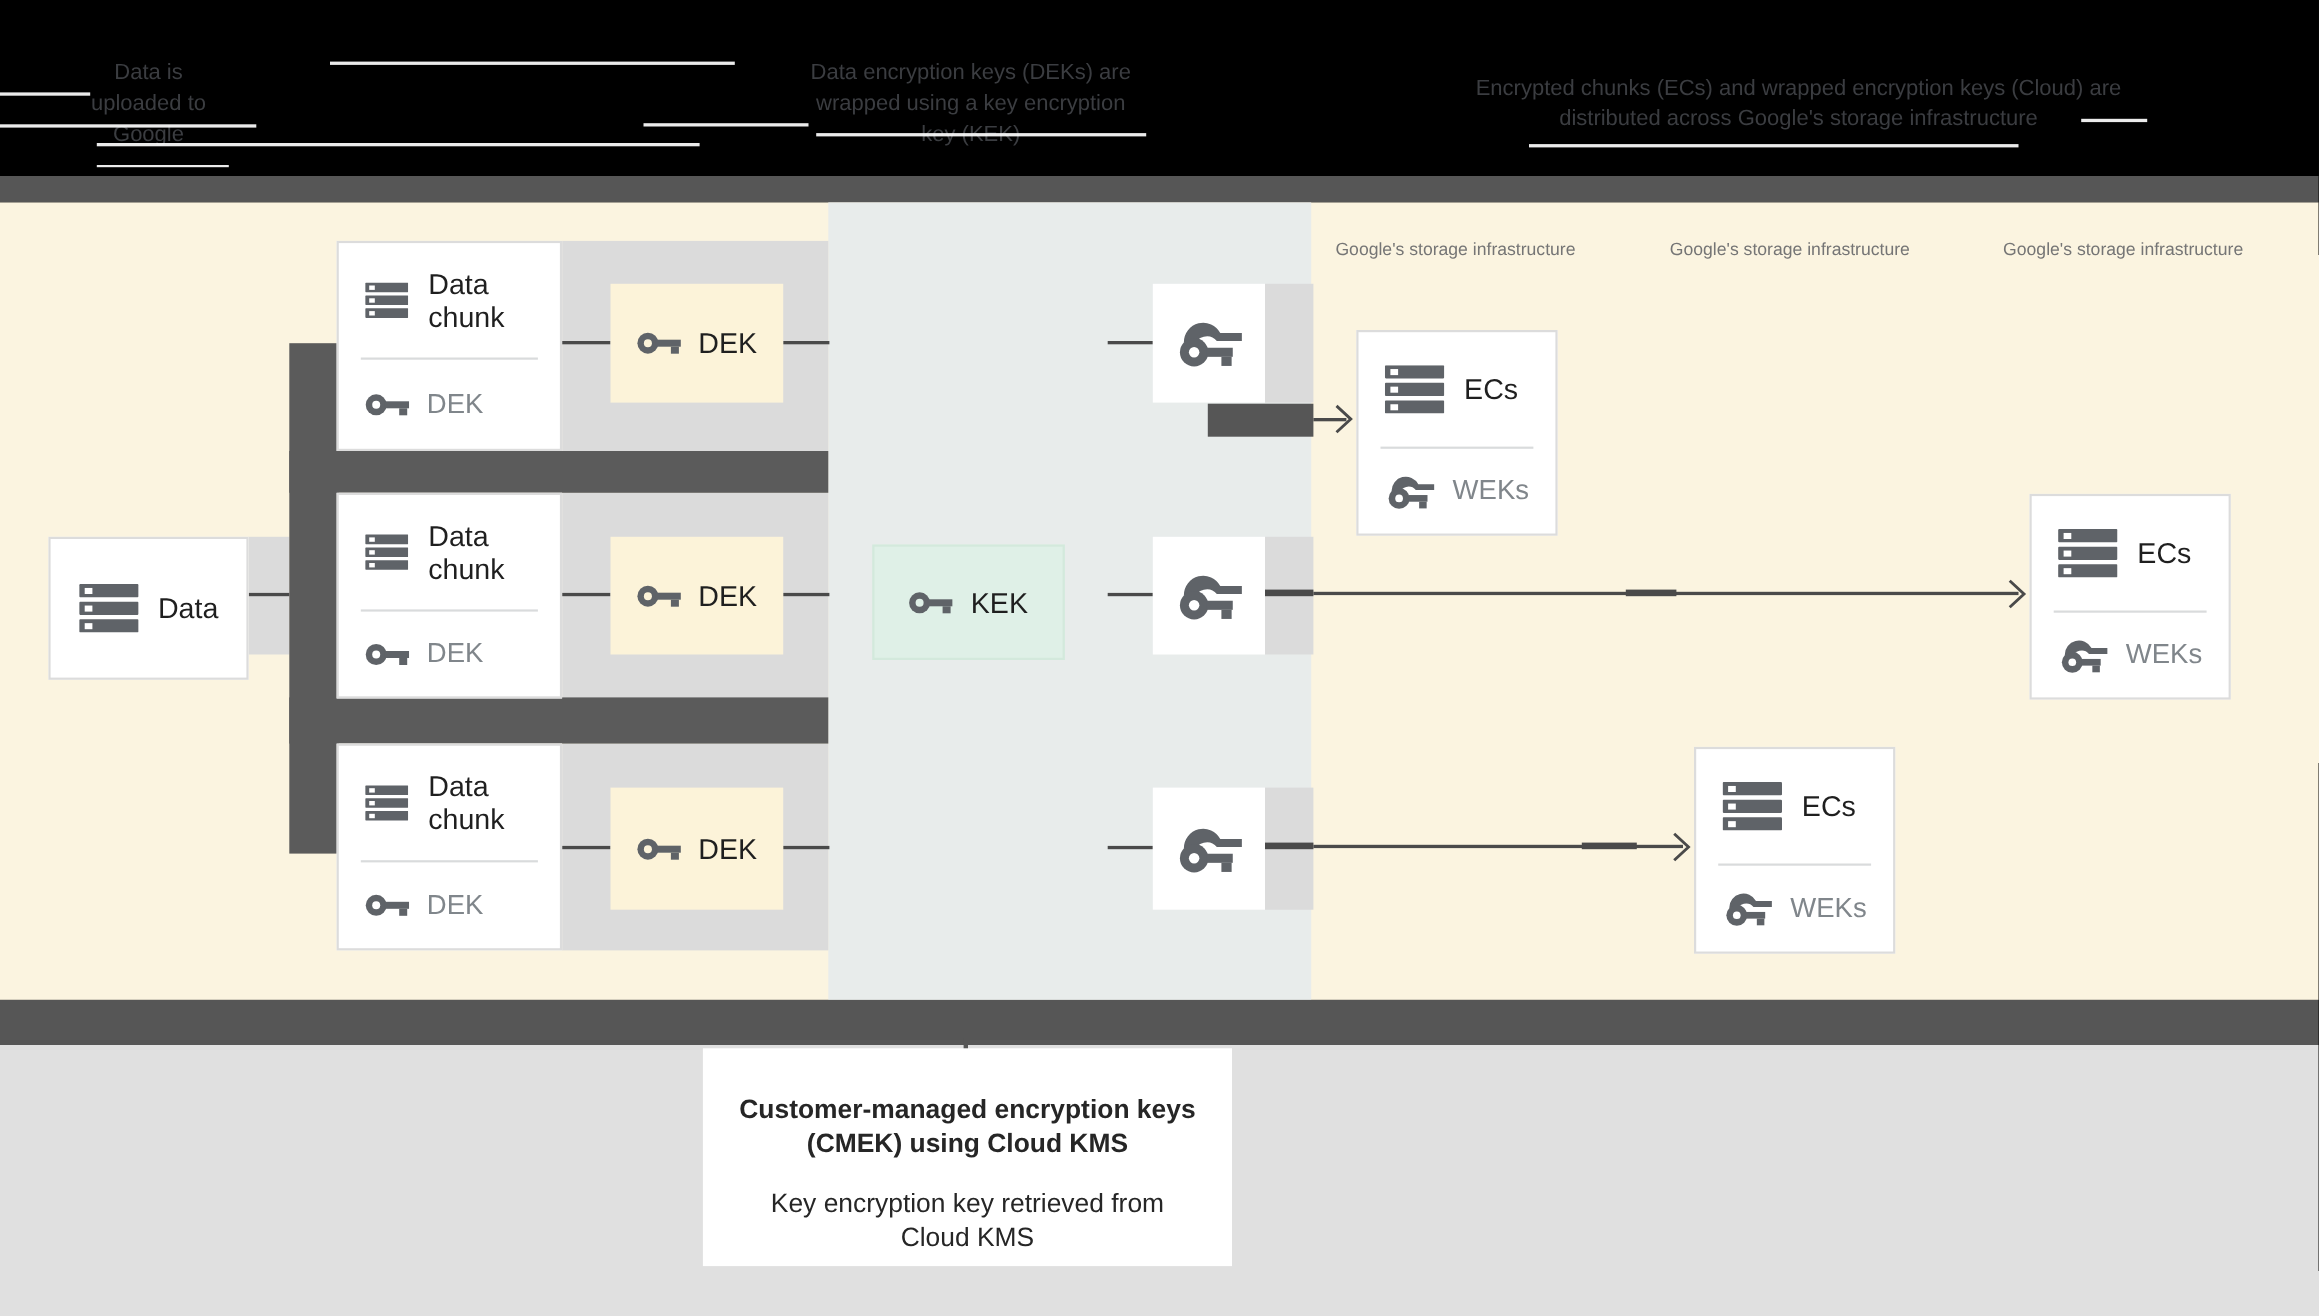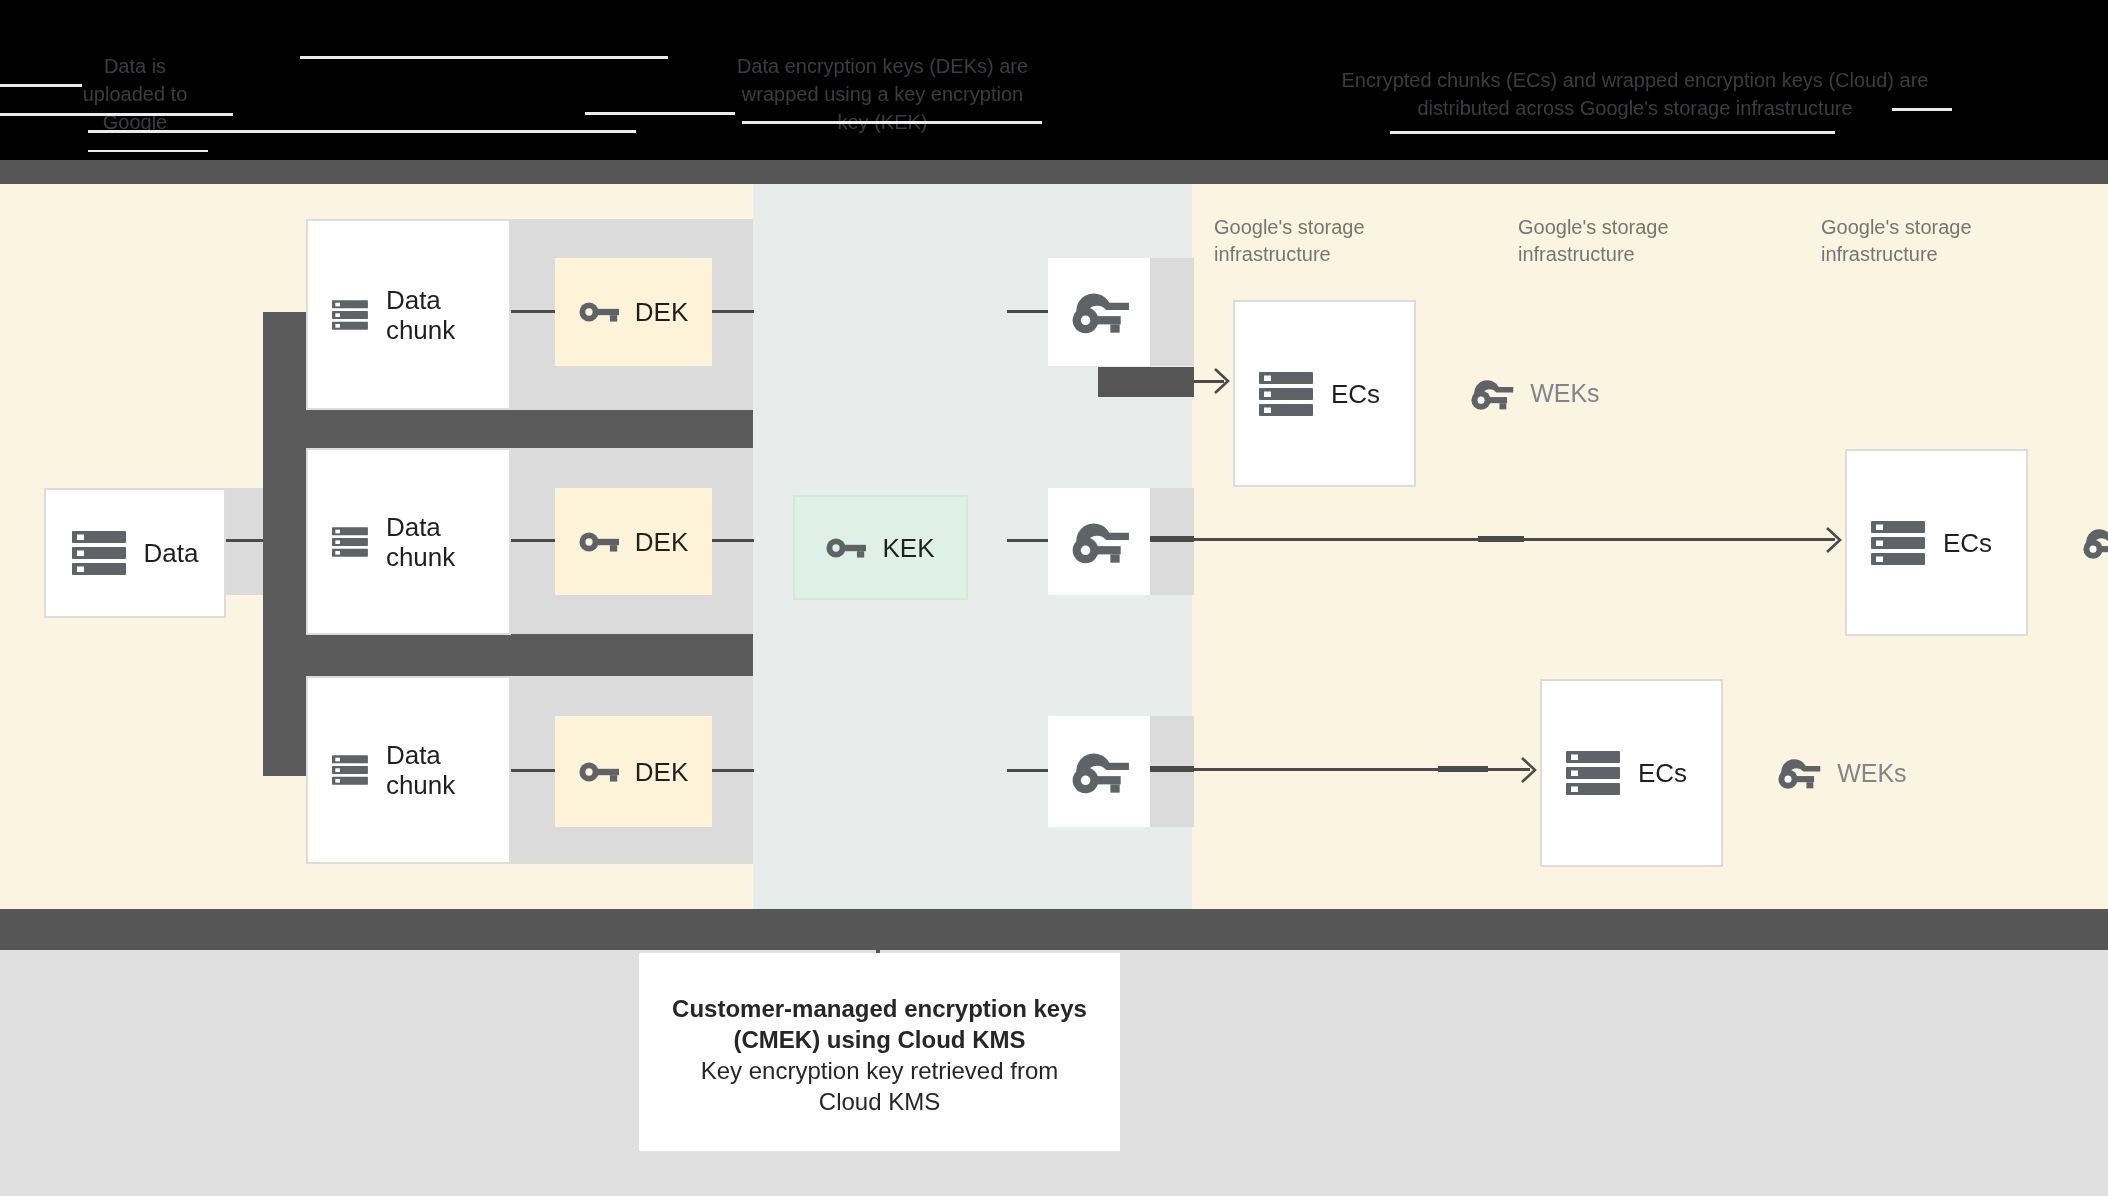--- a/index.html
+++ b/index.html
@@ -15,35 +15,35 @@
   .rowband{position:absolute;background:var(--light-band,#DBDBDB);}
   .darkbar{position:absolute;background:var(--dark-bar,#5B5B5B);}
   .line{position:absolute;background:var(--line,#4A4A4A);}
   .whitebox{position:absolute;background:#fff;border:2px solid var(--box-border,#DCDCDC);box-sizing:border-box;}
   .creambox{position:absolute;background:var(--cream-box,#FCF3D9);box-sizing:border-box;--hole:var(--cream-box,#FCF3D9);
             display:flex;align-items:center;justify-content:center;gap:16px;}
   .greenbox{position:absolute;background:var(--green-box,#DFF0E7);border:2px solid var(--green-border,#D3E9DC);
             box-sizing:border-box;--hole:var(--green-box,#DFF0E7);
             display:flex;align-items:center;justify-content:center;gap:16px;}
   .keybox{position:absolute;background:#fff;display:flex;align-items:center;justify-content:center;--hole:#fff;}
-  .entitybox{display:flex;flex-direction:row;--hole:#fff;}
+  .entitybox{display:flex;flex-direction:column;--hole:#fff;}
   .entity-top{flex:0 0 104px;display:flex;align-items:center;gap:18px;padding:0 24px;}
   .entity-bottom{flex:1;display:flex;align-items:center;gap:16px;padding:0 24px;}
   .divider{height:2px;background:#D9DBDC;margin:0 20px;}
   .box-title{font-size:26px;line-height:30px;color:#1f1f1f;}
   .muted{font-size:25px;color:var(--muted-text,#80868B);}
-  .storage-label{position:absolute;width:220px;font-size:20px;line-height:27px;color:var(--storage-text,#757575);}
+  .storage-label{position:absolute;width:220px;font-size:16px;line-height:27px;color:var(--storage-text,#757575);}
   .databox{position:absolute;background:#fff;border:2px solid var(--box-border,#DCDCDC);box-sizing:border-box;
            display:flex;align-items:center;justify-content:center;gap:18px;--hole:#fff;}
   .chev{position:absolute;width:20px;height:30px;color:var(--line,#4A4A4A);}
   .bottom-gray{position:absolute;left:0;top:950px;width:2108px;height:246px;background:var(--bottom-bg,#E0E0E0);}
   .caption{position:absolute;left:639px;top:953px;width:481px;height:198px;background:#fff;
            box-sizing:border-box;padding-top:40px;text-align:center;}
   .caption .title{font-weight:bold;font-size:24px;line-height:31px;color:#262626;}
-  .caption .sub{font-size:24px;line-height:31px;color:#262626;}
+  .caption .sub{margin-top:24px;font-size:24px;line-height:31px;color:#262626;}
   .caption .sub b{font-weight:normal;}
   svg{display:block;}
   .icon-fill{fill:var(--icon-dark,#5F6368);}
   .key-hole{fill:var(--hole,#fff);}
 </style>
 </head>
 <body>
 
 <svg width="0" height="0" style="position:absolute">
   <defs>

